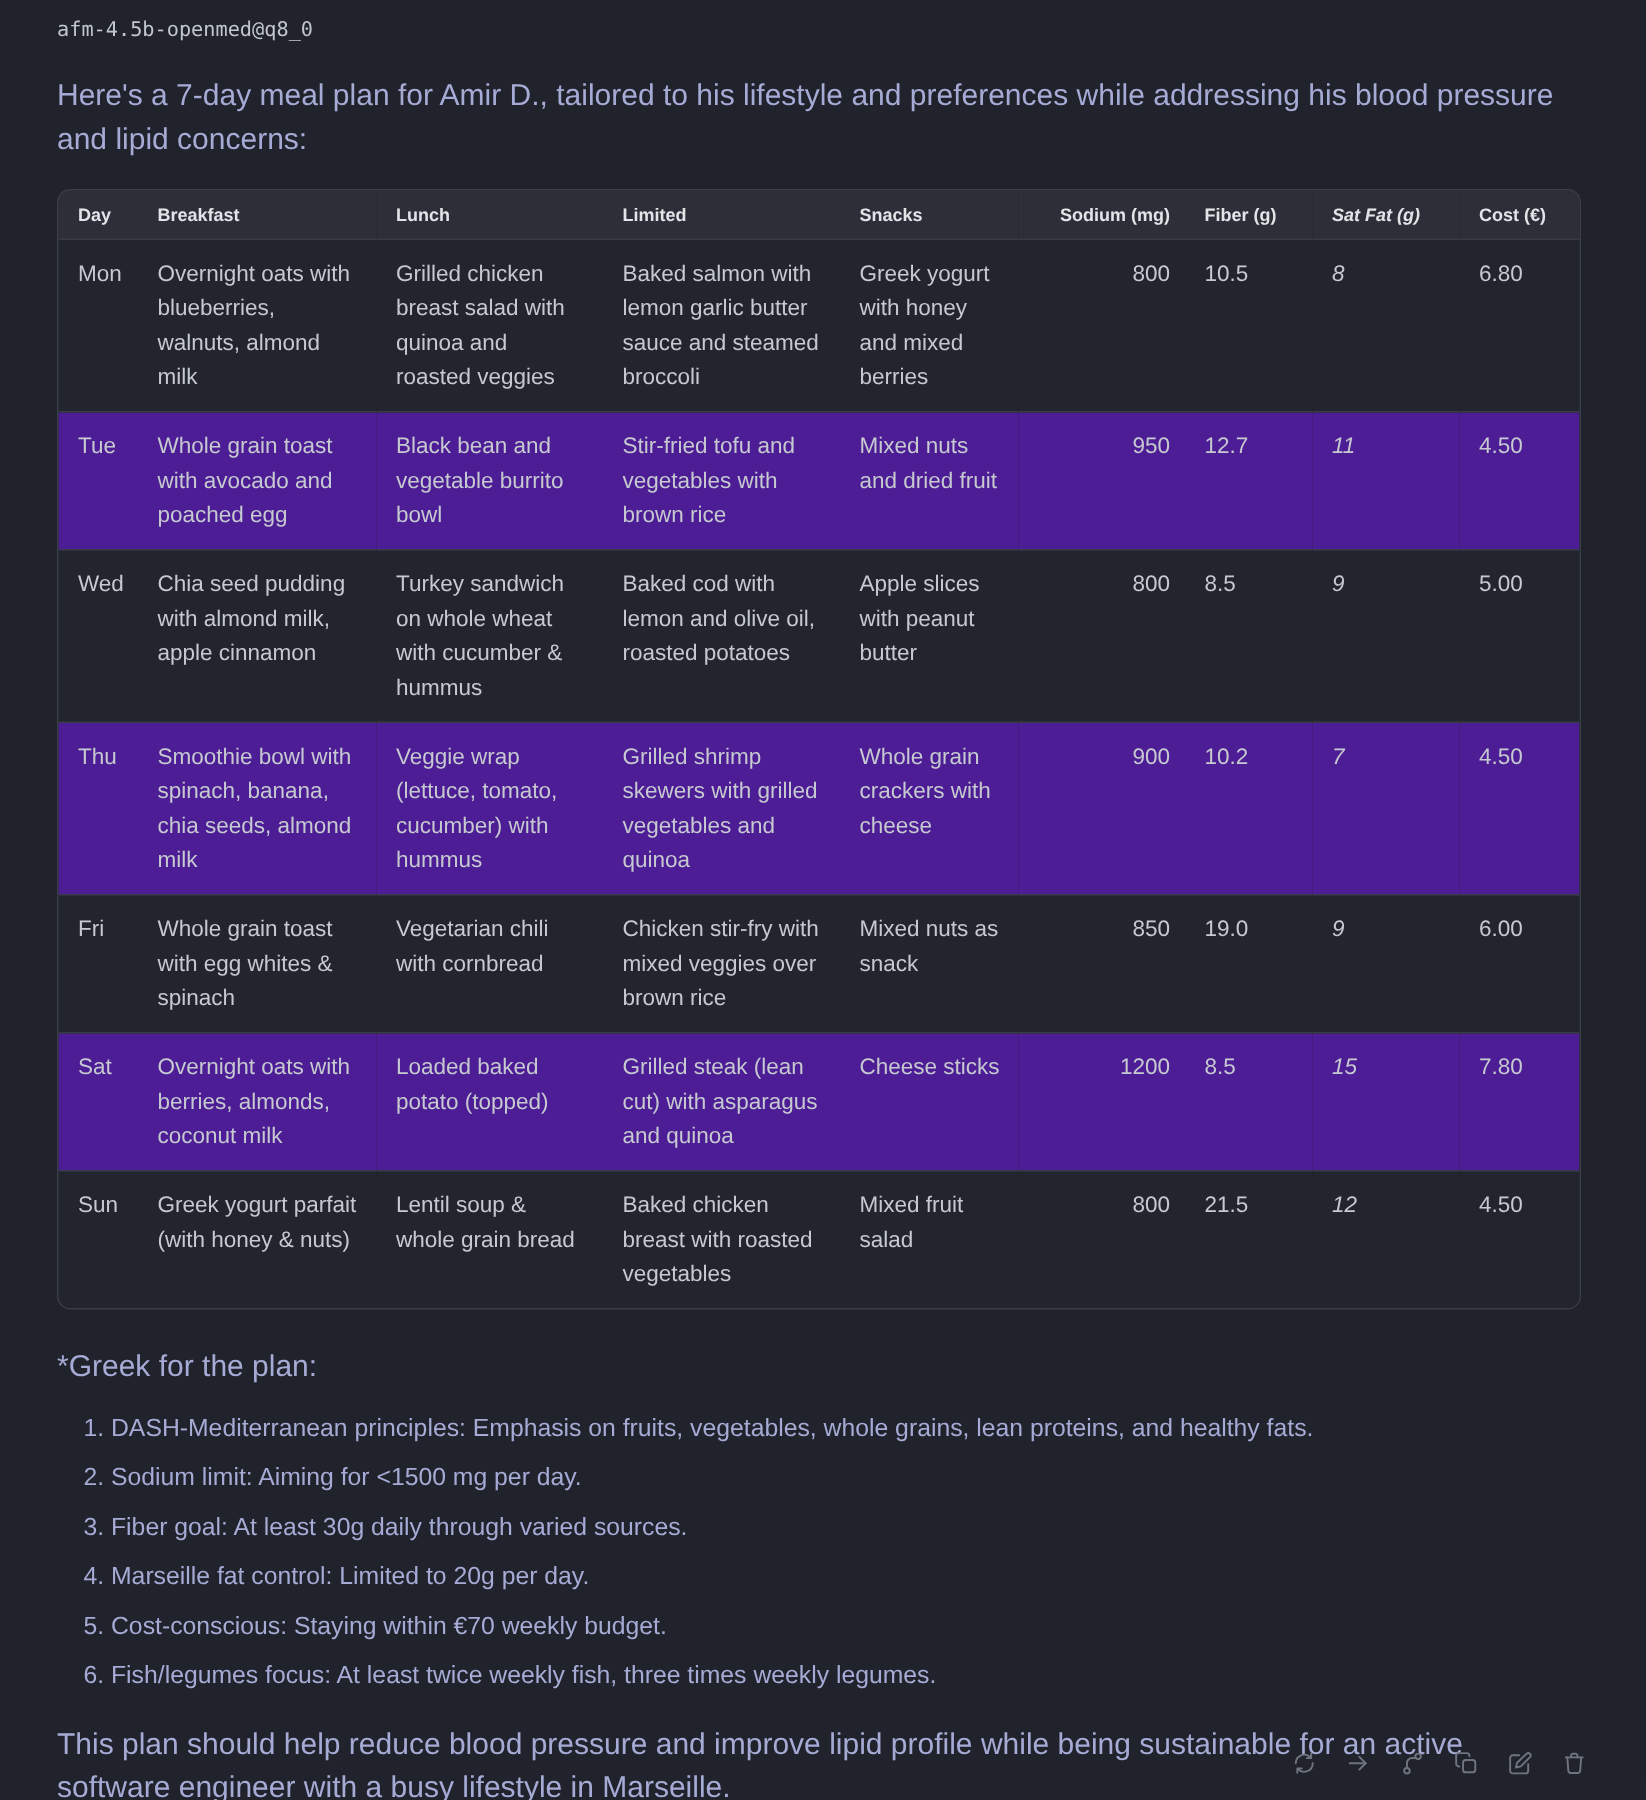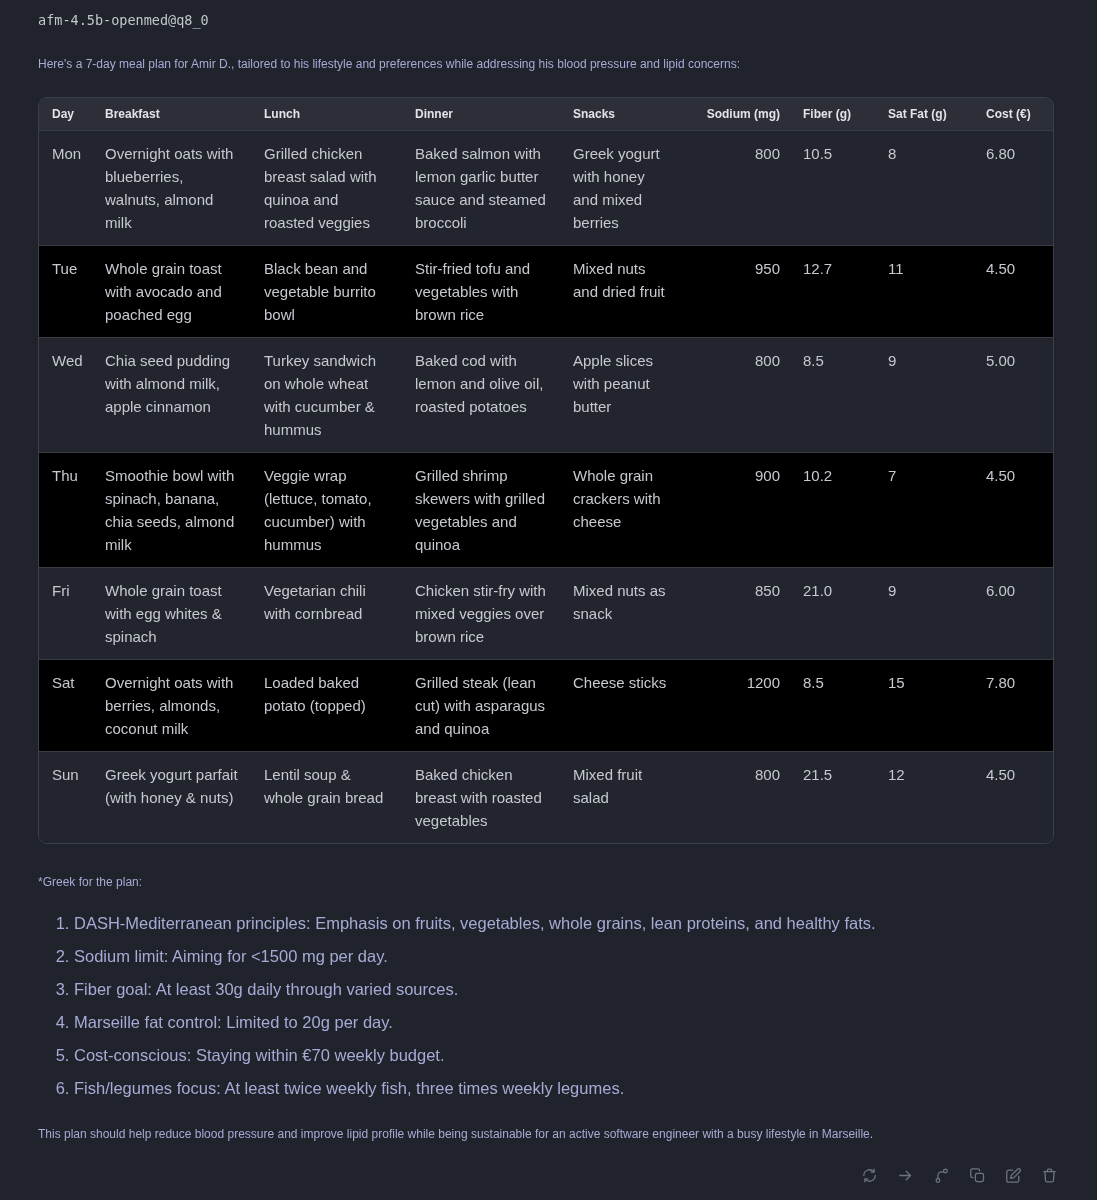--- a/index.html
+++ b/index.html
@@ -15,21 +15,21 @@
 
   .model-name {
     font-family: "DejaVu Sans Mono", monospace;
     font-size: 13.5px;
     color: #c2c6cd;
     margin-bottom: 22px;
   }
 
   .md-text {
     color: #a6abd6;
-    font-size: 12px;
+    font-size: 20px;
     line-height: 29px;
   }
   .intro { margin-bottom: 18px; max-width: 1015px; }
 
   .table-wrap {
     border: 1px solid #3b3f48;
     border-radius: 9px;
     overflow: hidden;
     width: 1016px;
     margin-bottom: 24px;
@@ -50,29 +50,29 @@
     white-space: nowrap;
   }
   td {
     vertical-align: top;
     padding: 11px 10px 11px 13px;
     line-height: 23px;
     color: #c6c9d0;
     border-top: 1px solid #383c44;
   }
   tbody tr { background: #22252d; }
-  tbody tr.alt { background: #000000; }
+  tbody tr.alt { background: #4c1d95; }
   .col0 { width: 53px; }
   .col1 { width: 159px; }
   .col2 { width: 151px; }
   .col3 { width: 158px; }
   .col4 { width: 119px; }
   .col5 { width: 111px; text-align: right; }
   .col6 { width: 85px; }
-  .col7 { width: 98px; }
+  .col7 { width: 98px; font-style: italic; }
   .col8 { width: auto; }
 
   .notes-heading { margin-bottom: 15px; }
   ol.notes-list {
     list-style-position: outside;
     padding-left: 36px;
     margin-bottom: 20px;
   }
   ol.notes-list li {
     color: #a6abd6;
@@ -109,21 +109,21 @@
 
   <p class="md-text intro">Here's a 7-day meal plan for Amir D., tailored to his lifestyle and preferences while addressing his blood pressure and lipid concerns:</p>
 
   <div class="table-wrap">
     <table>
       <thead>
         <tr>
             <th class="col0">Day</th>
             <th class="col1">Breakfast</th>
             <th class="col2">Lunch</th>
-            <th class="col3">Dinner</th>
+            <th class="col3">Limited</th>
             <th class="col4">Snacks</th>
             <th class="col5">Sodium (mg)</th>
             <th class="col6">Fiber (g)</th>
             <th class="col7">Sat Fat (g)</th>
             <th class="col8">Cost (€)</th>
           </tr>
       </thead>
       <tbody>
           <tr>
             <td class="col0">Mon</td>
@@ -169,21 +169,21 @@
             <td class="col7">7</td>
             <td class="col8">4.50</td>
           </tr>
           <tr>
             <td class="col0">Fri</td>
             <td class="col1">Whole grain toast with egg whites &amp; spinach</td>
             <td class="col2">Vegetarian chili with cornbread</td>
             <td class="col3">Chicken stir-fry with mixed veggies over brown rice</td>
             <td class="col4">Mixed nuts as snack</td>
             <td class="col5">850</td>
-            <td class="col6">21.0</td>
+            <td class="col6">19.0</td>
             <td class="col7">9</td>
             <td class="col8">6.00</td>
           </tr>
           <tr class="alt">
             <td class="col0">Sat</td>
             <td class="col1">Overnight oats with berries, almonds, coconut milk</td>
             <td class="col2">Loaded baked potato (topped)</td>
             <td class="col3">Grilled steak (lean cut) with asparagus and quinoa</td>
             <td class="col4">Cheese sticks</td>
             <td class="col5">1200</td>

